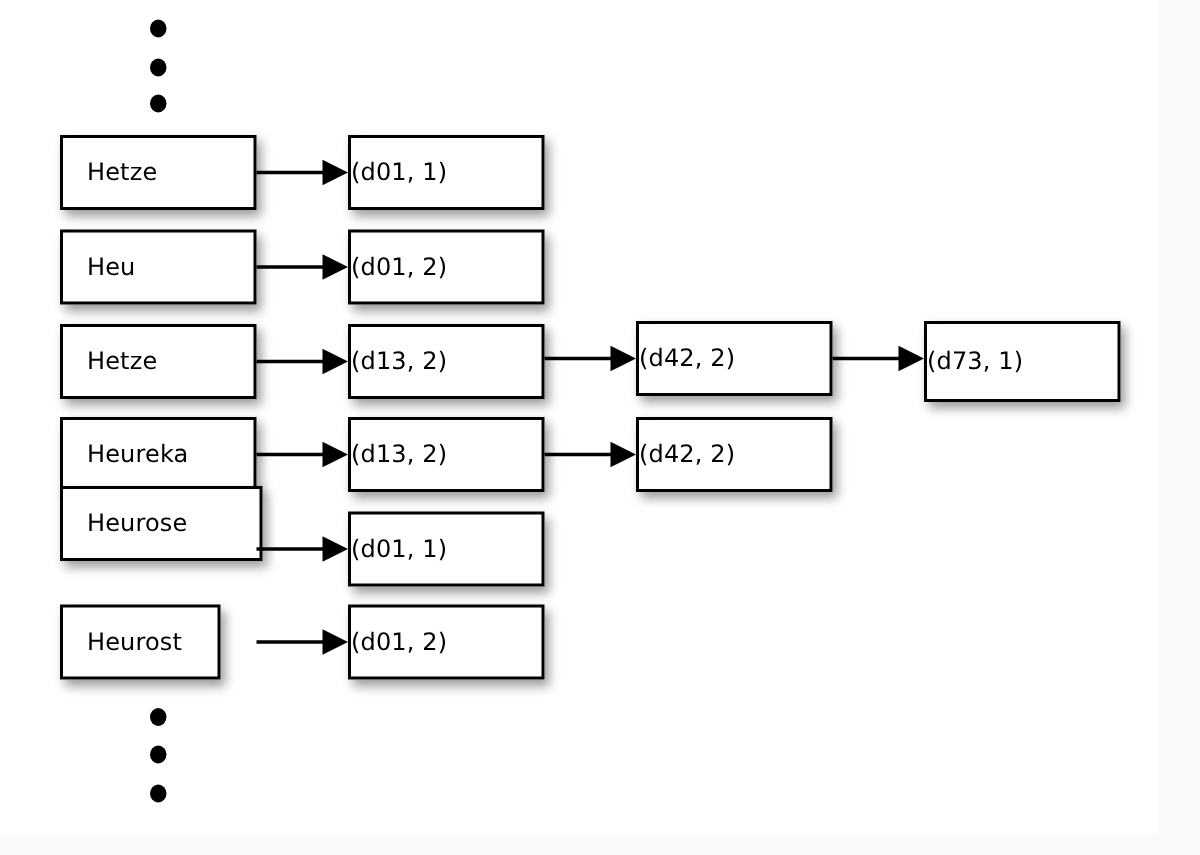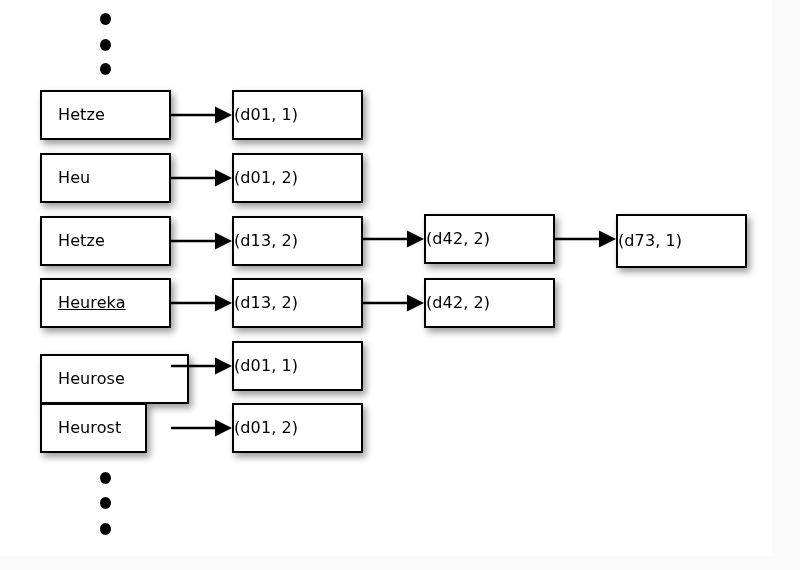--- a/index.html
+++ b/index.html
@@ -76,24 +76,24 @@
   <div id="nodes-layer">
       <div class="node" style="left: 40px; top: 90px; width: 131px; height: 50px;">
         <span>Hetze</span>
       </div>
       <div class="node" style="left: 40px; top: 153px; width: 131px; height: 50px;">
         <span>Heu</span>
       </div>
       <div class="node" style="left: 40px; top: 216px; width: 131px; height: 50px;">
         <span>Hetze</span>
       </div>
-      <div class="node" style="left: 40px; top: 278px; width: 131px; height: 50px; text-decoration: underline;">
+      <div class="node" style="left: 40px; top: 278px; width: 131px; height: 50px;">
         <span>Heureka</span>
       </div>
-      <div class="node" style="left: 40px; top: 354px; width: 149px; height: 50px;">
+      <div class="node" style="left: 40px; top: 324px; width: 135px; height: 50px;">
         <span>Heurose</span>
       </div>
       <div class="node" style="left: 40px; top: 403px; width: 107px; height: 50px;">
         <span>Heurost</span>
       </div>
       <div class="node center" style="left: 232px; top: 90px; width: 131px; height: 50px;">
         <span>(d01, 1)</span>
       </div>
       <div class="node center" style="left: 232px; top: 153px; width: 131px; height: 50px;">
         <span>(d01, 2)</span>

